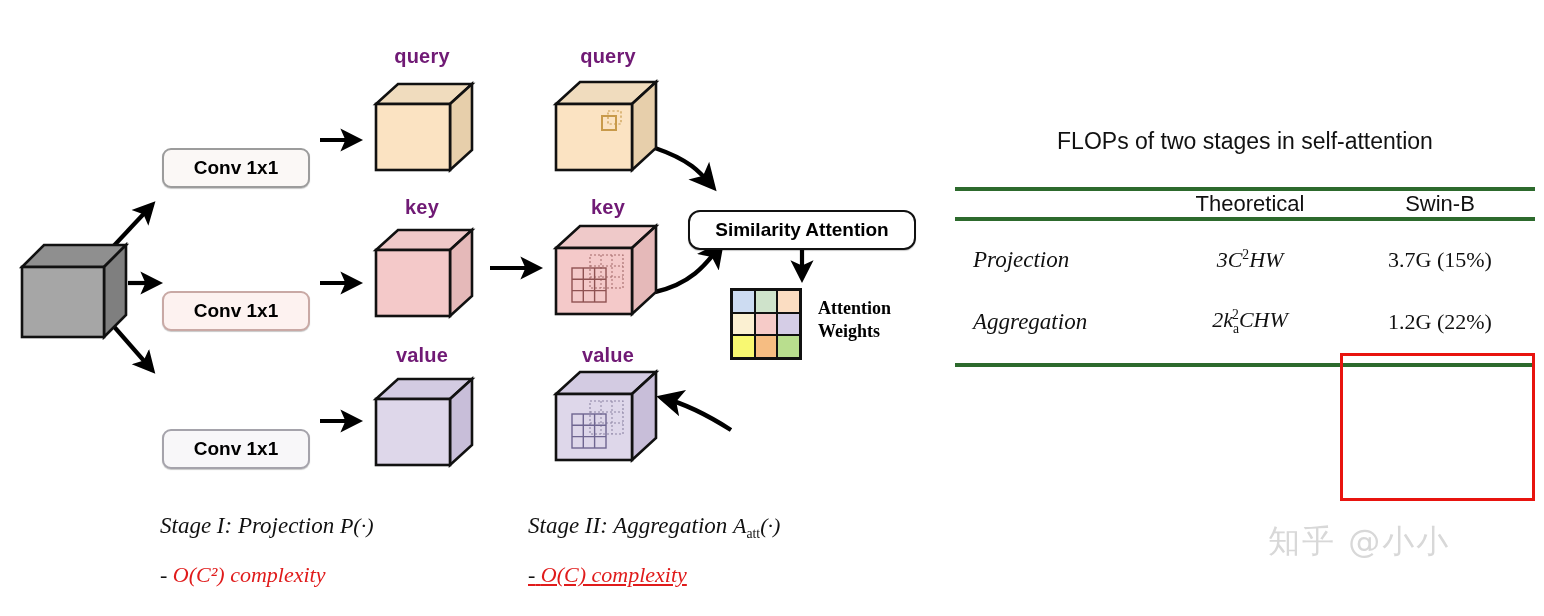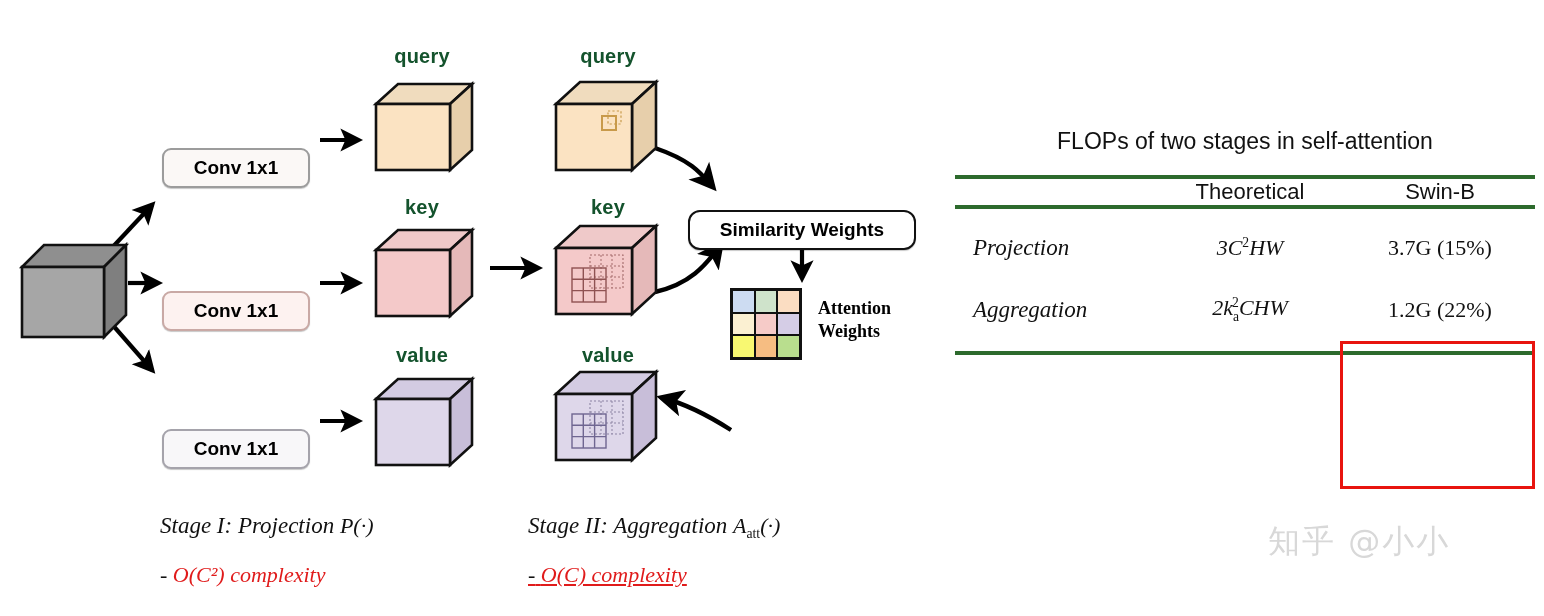--- a/index.html
+++ b/index.html
@@ -14,21 +14,21 @@
     height: 616px;
     background: #ffffff;
     overflow: hidden;
   }
   .abs { position: absolute; }
 
   
   .cube-label {
     font-size: 20px;
     font-weight: bold;
-    color: #14532d;
+    color: #701a75;
     text-align: center;
     letter-spacing: .2px;
   }
   .box-label {
     font-size: 19px;
     font-weight: bold;
     color: #000;
     white-space: nowrap;
   }
 
@@ -270,21 +270,21 @@
         <rect x="20" y="46" width="34" height="34"></rect>
         <line x1="31.3" y1="46" x2="31.3" y2="80"></line>
         <line x1="42.6" y1="46" x2="42.6" y2="80"></line>
         <line x1="20" y1="57.3" x2="54" y2="57.3"></line>
         <line x1="20" y1="68.6" x2="54" y2="68.6"></line>
       </g>
     </svg>
   </div>
 
   <div class="procbox sim abs" style="left:688px; top:182px; width:228px; height:40px;">
-    <span class="box-label">Similarity Weights</span>
+    <span class="box-label">Similarity Attention</span>
   </div>
 
   <div class="attgrid abs" style="left:730px; top:288px; width:72px; height:72px;">
     <div style="background:#cddcf2"></div>
     <div style="background:#cfe3cb"></div>
     <div style="background:#fbddc2"></div>
     <div style="background:#fbf0d2"></div>
     <div style="background:#f6cbc8"></div>
     <div style="background:#d5cde6"></div>
     <div style="background:#f8f871"></div>
@@ -314,21 +314,21 @@
     <span>O(C²) complexity</span>
   </div>
   <div class="abs caption-sub" style="left:528px; top:562px;text-decoration:underline;">
     <span class="dash">-</span>
     <span>O(C) complexity</span>
   </div>
 
   <div id="table-wrap" style="left:955px; top:128px; width:580px;">
     <div class="tbl-title">FLOPs of two stages in self-attention</div>
 
-    <div style="position:relative; margin-top:20px;">
+    <div style="position:relative; margin-top:32px;">
       <div class="rule"></div>
 
       <table class="flops">
         <thead>
           <tr>
             <th class="hdr-cell" style="width:200px;"></th>
             <th class="hdr-cell" style="width:190px;">Theoretical</th>
             <th class="hdr-cell" style="width:190px;">Swin-B</th>
           </tr>
         </thead>

